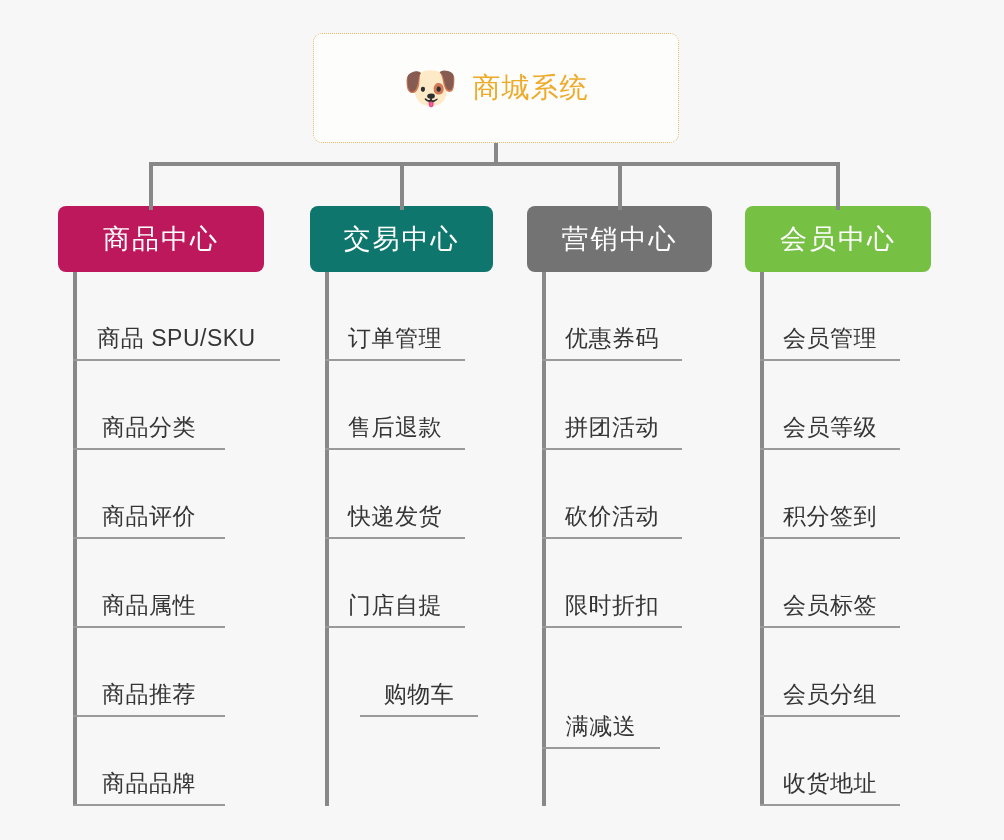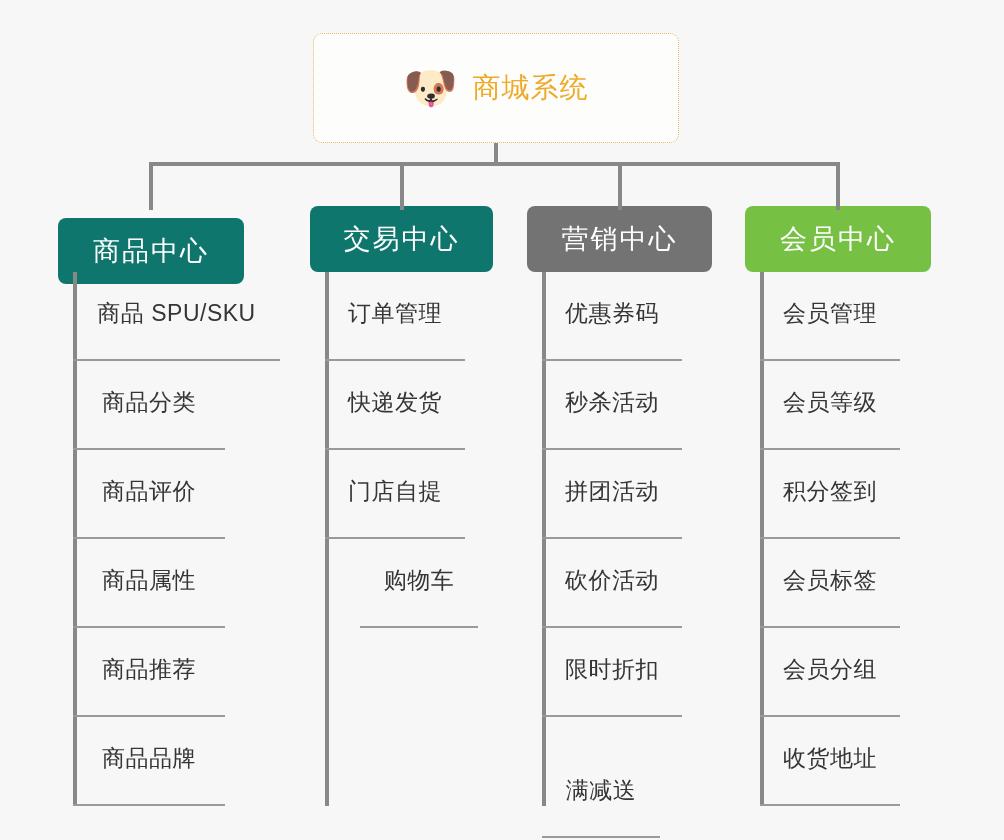--- a/index.html
+++ b/index.html
@@ -100,21 +100,21 @@
   .items {
     position: absolute;
     left: 15px;
     top: 66px;
   }
   .item {
     position: relative;
     height: 89px;
     box-sizing: border-box;
     display: flex;
-    align-items: center;
+    align-items: flex-end;
     justify-content: center;
     padding: 0 0 7px 0;
   }
   .item-label {
     font-size: 23px;
     color: #353535;
     white-space: nowrap;
     letter-spacing: 0.5px;
   }
   .item-rule {
@@ -133,21 +133,21 @@
   <div class="root-node">
     <span class="root-emoji">🐶</span>
     <span class="root-title">商城系统</span>
   </div>
 
   <div class="conn conn-v-root"></div>
   <div class="conn conn-h-bus"></div>
 
   <div id="branch-container">
       <div class="column" style="left: 58px; width: 186px;">
-        <div class="col-header" style="background: #0f766e; width: 186px; margin-top: 12px;">商品中心</div>
+        <div class="col-header" style="background: #be185d; width: 206px;">商品中心</div>
         <div class="branch" style="height: 534px;"></div>
         <div class="items">
           <div class="item" style="width: 207px;">
             <span class="item-label">商品 SPU/SKU</span>
             <div class="item-rule" style="width: 207px;"></div>
           </div>
           <div class="item" style="width: 152px;">
             <span class="item-label">商品分类</span>
             <div class="item-rule" style="width: 152px;"></div>
           </div>
@@ -171,43 +171,43 @@
       </div>
       <div class="column" style="left: 310px; width: 183px;">
         <div class="col-header" style="background: #0f766e; width: 183px;">交易中心</div>
         <div class="branch" style="height: 534px;"></div>
         <div class="items">
           <div class="item" style="width: 140px;">
             <span class="item-label">订单管理</span>
             <div class="item-rule" style="width: 140px;"></div>
           </div>
           <div class="item" style="width: 140px;">
+            <span class="item-label">售后退款</span>
+            <div class="item-rule" style="width: 140px;"></div>
+          </div>
+          <div class="item" style="width: 140px;">
             <span class="item-label">快递发货</span>
             <div class="item-rule" style="width: 140px;"></div>
           </div>
           <div class="item" style="width: 140px;">
             <span class="item-label">门店自提</span>
             <div class="item-rule" style="width: 140px;"></div>
           </div>
           <div class="item" style="width: 118px; margin-left: 35px;">
             <span class="item-label">购物车</span>
             <div class="item-rule" style="width: 118px;"></div>
           </div>
         </div>
       </div>
       <div class="column" style="left: 527px; width: 185px;">
         <div class="col-header" style="background: #737373; width: 185px;">营销中心</div>
         <div class="branch" style="height: 534px;"></div>
         <div class="items">
           <div class="item" style="width: 140px;">
             <span class="item-label">优惠券码</span>
-            <div class="item-rule" style="width: 140px;"></div>
-          </div>
-          <div class="item" style="width: 140px;">
-            <span class="item-label">秒杀活动</span>
             <div class="item-rule" style="width: 140px;"></div>
           </div>
           <div class="item" style="width: 140px;">
             <span class="item-label">拼团活动</span>
             <div class="item-rule" style="width: 140px;"></div>
           </div>
           <div class="item" style="width: 140px;">
             <span class="item-label">砍价活动</span>
             <div class="item-rule" style="width: 140px;"></div>
           </div>

